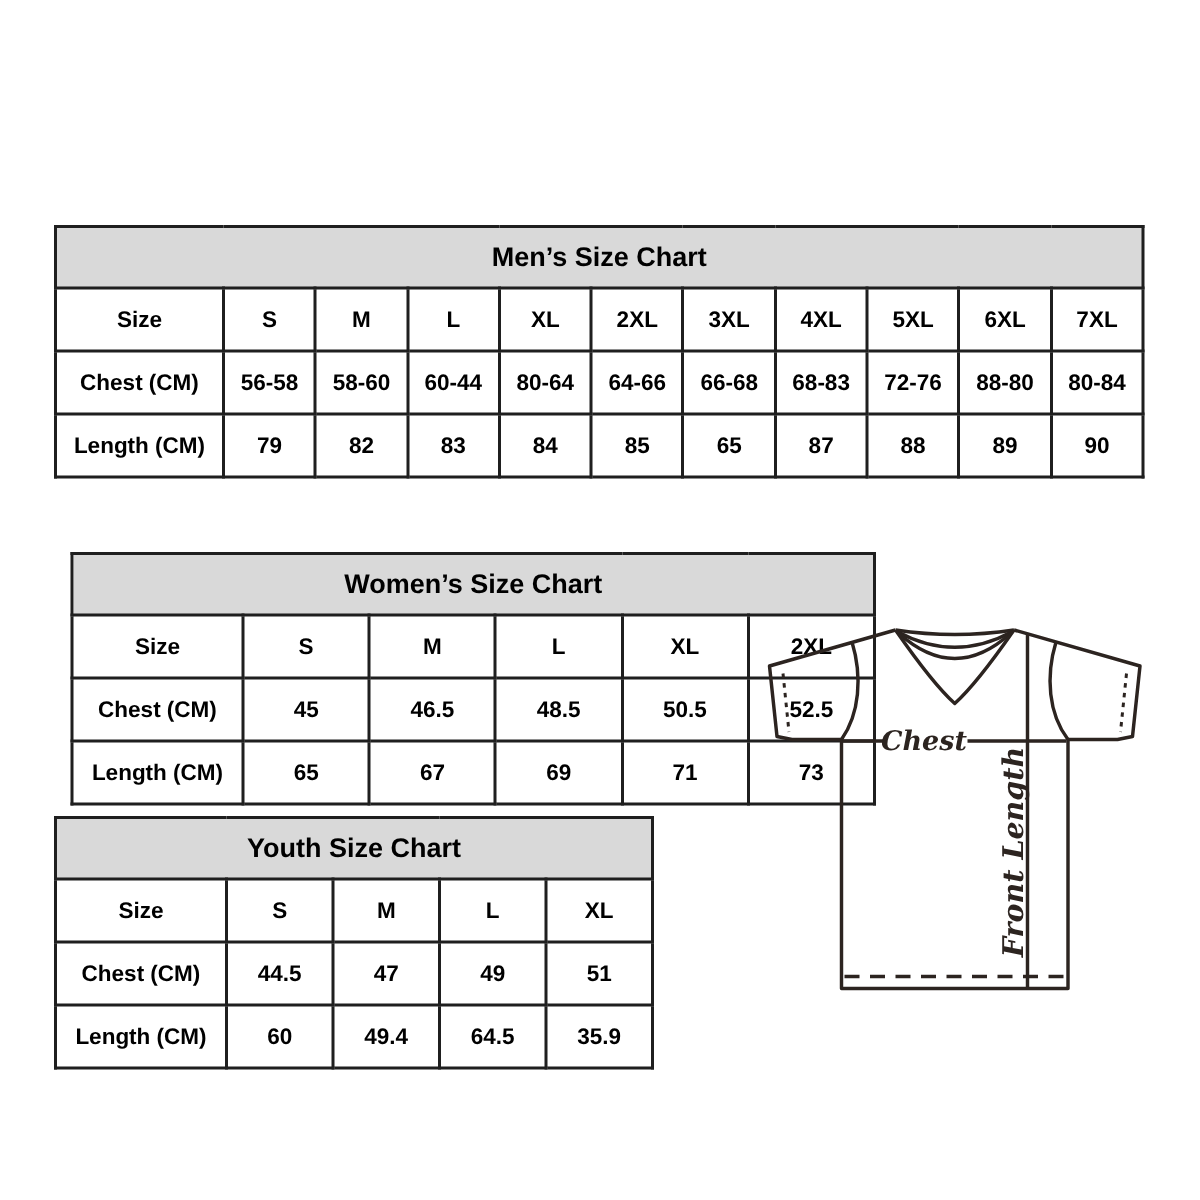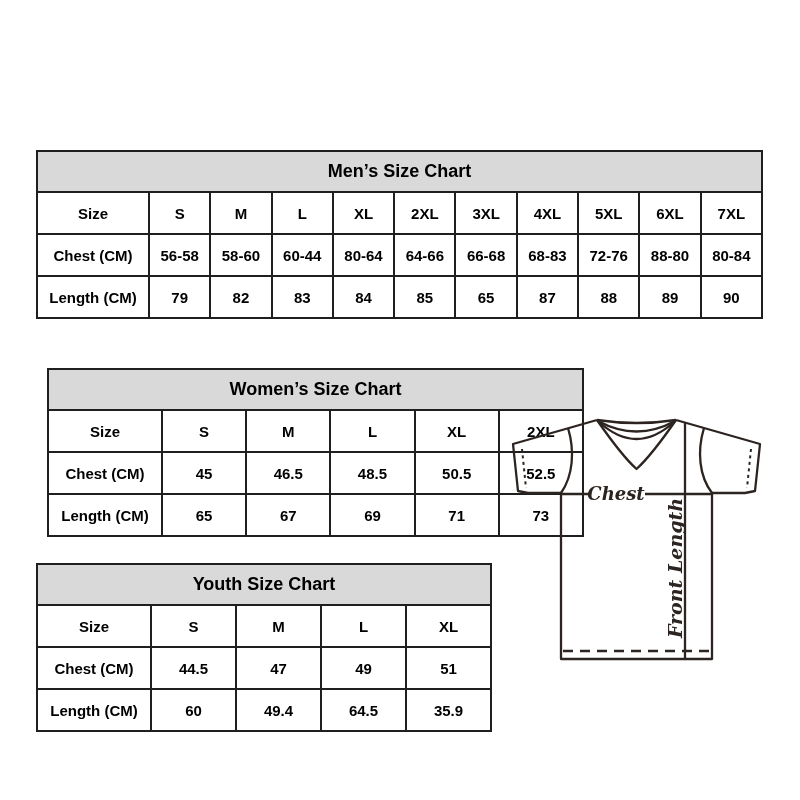--- a/index.html
+++ b/index.html
@@ -24,21 +24,21 @@
   table.size-table td{
     border:2px solid var(--table-border);
     text-align:center;vertical-align:middle;padding:0;
     font-size:15px;height:40px;overflow:hidden;white-space:nowrap;
   }
   table.size-table thead td{
     background:var(--header-bg);font-size:18px;height:39px;
   }
   #men-table{left:36px;top:150px;width:727px;padding-left:16px;}
   #women-table{left:36px;top:368px;width:537px;margin-left:11px;}
-  #youth-table{left:36px;top:563px;width:456px;}
+  #youth-table{left:36px;top:544px;width:400px;}
   .jersey-svg{position:absolute;left:505px;top:416px;width:270px;height:250px;}
   .jersey-svg .stroke{
     fill:none;stroke:var(--diagram-stroke);
     stroke-width:2.3;stroke-linejoin:round;stroke-linecap:butt;
   }
   .jersey-svg .dashed{stroke-dasharray:10 7;}
   .jersey-svg .dashed-small{stroke-dasharray:3 3.5;stroke-width:2;}
   .jersey-svg text{
     fill:var(--diagram-stroke);
     font-family:"DejaVu Serif","Liberation Serif",serif;

